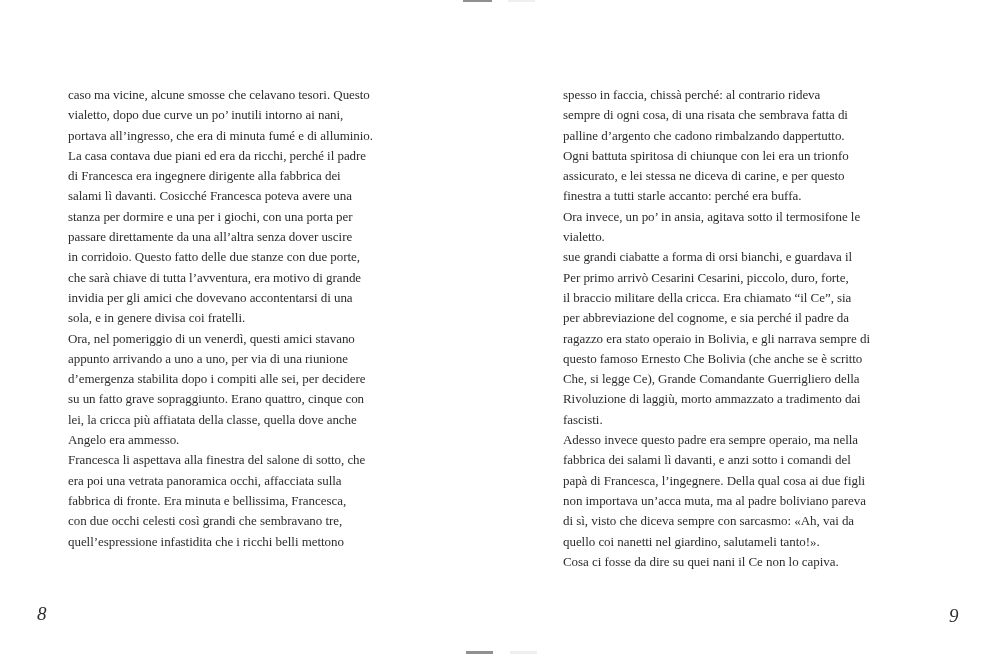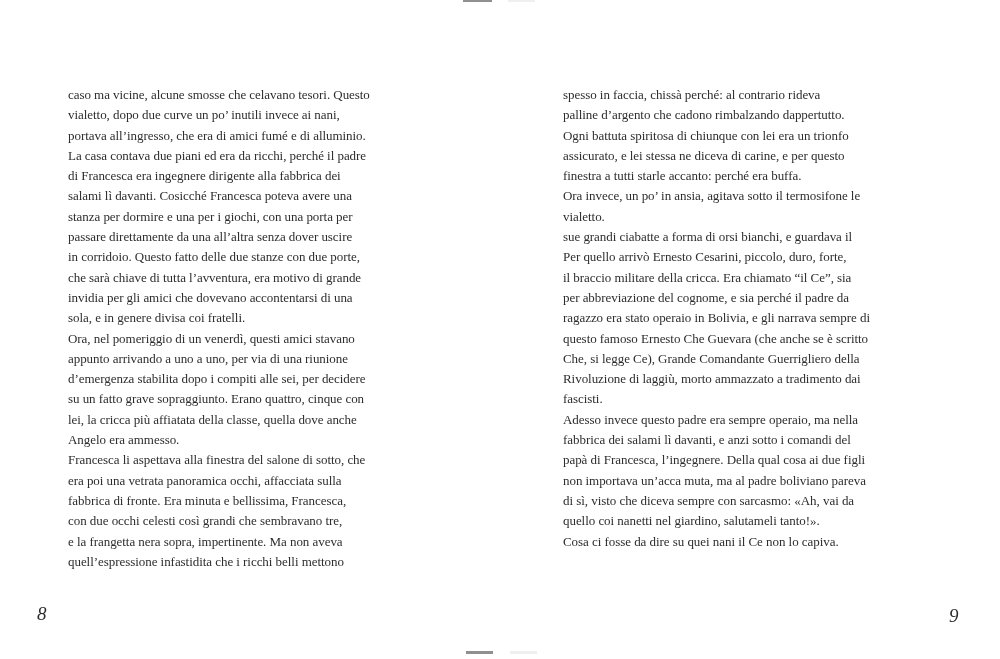--- a/index.html
+++ b/index.html
@@ -52,62 +52,62 @@
 <body>
 
 <div class="spread">
 
   <div class="mark" id="mark-top-dark"></div>
   <div class="mark light" id="mark-top-light"></div>
 
   <section class="page page-left">
     <div class="text-block">
         <div class="line">caso ma vicine, alcune smosse che celavano tesori. Questo</div>
-        <div class="line">vialetto, dopo due curve un po’ inutili invece ai nani,</div>
-        <div class="line">portava all’ingresso, che era di amici fumé e di alluminio.</div>
+        <div class="line">vialetto, dopo due curve un po’ inutili intorno ai nani,</div>
+        <div class="line">portava all’ingresso, che era di minuta fumé e di alluminio.</div>
         <div class="line">La casa contava due piani ed era da ricchi, perché il padre</div>
         <div class="line">di Francesca era ingegnere dirigente alla fabbrica dei</div>
         <div class="line">salami lì davanti. Cosicché Francesca poteva avere una</div>
         <div class="line">stanza per dormire e una per i giochi, con una porta per</div>
         <div class="line">passare direttamente da una all’altra senza dover uscire</div>
         <div class="line">in corridoio. Questo fatto delle due stanze con due porte,</div>
         <div class="line">che sarà chiave di tutta l’avventura, era motivo di grande</div>
         <div class="line">invidia per gli amici che dovevano accontentarsi di una</div>
         <div class="line">sola, e in genere divisa coi fratelli.</div>
         <div class="line">Ora, nel pomeriggio di un venerdì, questi amici stavano</div>
         <div class="line">appunto arrivando a uno a uno, per via di una riunione</div>
         <div class="line">d’emergenza stabilita dopo i compiti alle sei, per decidere</div>
         <div class="line">su un fatto grave sopraggiunto. Erano quattro, cinque con</div>
         <div class="line">lei, la cricca più affiatata della classe, quella dove anche</div>
         <div class="line">Angelo era ammesso.</div>
         <div class="line">Francesca li aspettava alla finestra del salone di sotto, che</div>
         <div class="line">era poi una vetrata panoramica occhi, affacciata sulla</div>
         <div class="line">fabbrica di fronte. Era minuta e bellissima, Francesca,</div>
         <div class="line">con due occhi celesti così grandi che sembravano tre,</div>
-        <div class="line">e la frangetta nera sopra, impertinente. Ma non aveva</div>
         <div class="line">quell’espressione infastidita che i ricchi belli mettono</div>
       </div>
     <div class="page-number num-left">8</div>
   </section>
 
   <section class="page page-right">
     <div class="text-block">
         <div class="line">spesso in faccia, chissà perché: al contrario rideva</div>
+        <div class="line">sempre di ogni cosa, di una risata che sembrava fatta di</div>
         <div class="line">palline d’argento che cadono rimbalzando dappertutto.</div>
         <div class="line">Ogni battuta spiritosa di chiunque con lei era un trionfo</div>
         <div class="line">assicurato, e lei stessa ne diceva di carine, e per questo</div>
         <div class="line">finestra a tutti starle accanto: perché era buffa.</div>
         <div class="line">Ora invece, un po’ in ansia, agitava sotto il termosifone le</div>
         <div class="line">vialetto.</div>
         <div class="line">sue grandi ciabatte a forma di orsi bianchi, e guardava il</div>
-        <div class="line">Per quello arrivò Ernesto Cesarini, piccolo, duro, forte,</div>
+        <div class="line">Per primo arrivò Cesarini Cesarini, piccolo, duro, forte,</div>
         <div class="line">il braccio militare della cricca. Era chiamato “il Ce”, sia</div>
         <div class="line">per abbreviazione del cognome, e sia perché il padre da</div>
         <div class="line">ragazzo era stato operaio in Bolivia, e gli narrava sempre di</div>
-        <div class="line">questo famoso Ernesto Che Guevara (che anche se è scritto</div>
+        <div class="line">questo famoso Ernesto Che Bolivia (che anche se è scritto</div>
         <div class="line">Che, si legge Ce), Grande Comandante Guerrigliero della</div>
         <div class="line">Rivoluzione di laggiù, morto ammazzato a tradimento dai</div>
         <div class="line">fascisti.</div>
         <div class="line">Adesso invece questo padre era sempre operaio, ma nella</div>
         <div class="line">fabbrica dei salami lì davanti, e anzi sotto i comandi del</div>
         <div class="line">papà di Francesca, l’ingegnere. Della qual cosa ai due figli</div>
         <div class="line">non importava un’acca muta, ma al padre boliviano pareva</div>
         <div class="line">di sì, visto che diceva sempre con sarcasmo: «Ah, vai da</div>
         <div class="line">quello coi nanetti nel giardino, salutameli tanto!».</div>
         <div class="line">Cosa ci fosse da dire su quei nani il Ce non lo capiva.</div>

